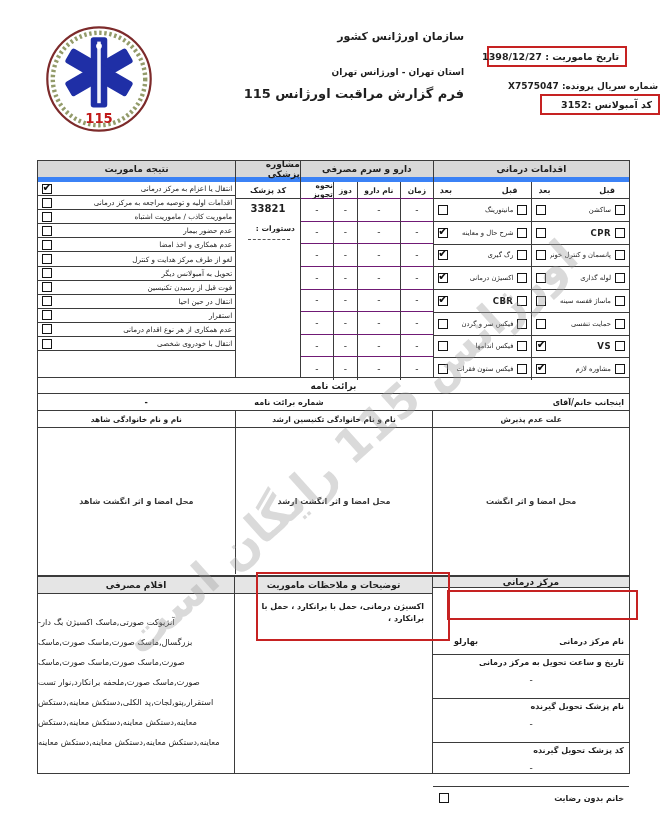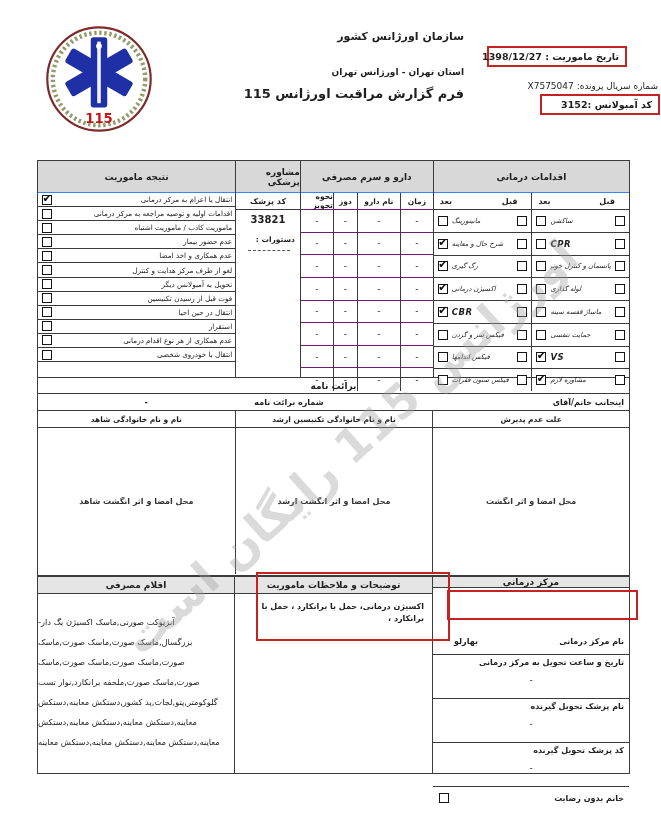--- a/index.html
+++ b/index.html
@@ -9,25 +9,25 @@
 
   
   .logo { position:absolute; left:44px; top:24px; width:110px; height:110px; }
   .title-block { position:absolute; left:184px; top:30px; width:280px; text-align:right; }
   .org-line1 { font-size:11px; font-weight:bold; }
   .org-line2 { font-size:9px; margin-top:24px; font-weight:600; }
   .form-title { font-size:13px; font-weight:bold; margin-top:9px; }
   .hdr-field { position:absolute; font-size:9.5px; white-space:nowrap; }
   .red-frame { border:2.5px solid #c62222; padding:3px 6px; background:transparent; }
   .f-date { left:487px; top:46px; width:140px; font-weight:bold; }
-  .f-serial { left:458px; top:81px; width:200px; text-align:right; font-size:9px; font-weight:400; }
+  .f-serial { left:458px; top:81px; width:200px; text-align:right; font-size:9px; font-weight:700; }
   .f-amb { left:540px; top:94px; width:120px; font-weight:bold; }
 
   
-  .sec-header { height:32px; background:#d8d8d8; border-bottom:1px solid #3b82f6;
+  .sec-header { height:21px; background:#d8d8d8; border-bottom:5px solid #3b82f6;
                 display:flex; align-items:center; justify-content:center;
                 font-size:9px; font-weight:bold; }
   .cb { width:10px; height:10px; border:1.5px solid #151515; background:#fff;
         display:inline-flex; align-items:center; justify-content:center;
         font-size:11px; line-height:1; font-weight:bold; color:#0d0d0d; overflow:visible; flex:0 0 auto; }
   .cb.checked::before { content:"✔"; margin-top:-3px; }
 
   
   .main-table { position:absolute; left:37px; top:160px; width:593px; height:218px;
                 border:1.2px solid #3b3b3b; display:flex; }
@@ -40,21 +40,21 @@
   .proc-subheader { height:17px; display:flex; border-bottom:1px solid #3b3b3b; font-size:8px; font-weight:bold; }
   .proc-subheader .half { display:flex; justify-content:space-between; align-items:center;
                           padding:0 14px 0 6px; }
   .half { flex:1 1 50%; min-width:0; }
   .half.rh { border-left:1px solid #3b3b3b; }
   .proc-body { height:181px; display:flex; flex-direction:column; }
   .proc-row { flex:1 1 auto; display:flex; border-bottom:1px solid #3b3b3b; }
   .proc-row:last-child { border-bottom:none; }
   .proc-row .half { display:flex; align-items:center; }
   .proc-row .cbcell { width:18px; display:flex; justify-content:center; align-items:center; flex:0 0 auto; }
-  .plabel { flex:1 1 auto; text-align:left; font-size:6.8px; white-space:nowrap; overflow:hidden;font-style:italic; }
+  .plabel { flex:1 1 auto; text-align:right; font-size:6.8px; white-space:nowrap; overflow:hidden; }
   .plabel.lat { font-size:8.5px; font-weight:600; letter-spacing:0.5px; }
 
   .drug-grid { direction:rtl; display:grid; grid-template-columns:33px 43px 24px 32px;
                grid-template-rows:17px repeat(8, 1fr); height:198px; }
   .dg-cell { border-left:1px solid #3b3b3b; border-bottom:1px solid #701a75;
              display:flex; align-items:center; justify-content:center; font-size:9px; }
   .dg-cell:nth-child(4n) { border-left:none; }
   .dg-cell:nth-last-child(-n+4) { border-bottom:none; }
   .dg-h { font-size:7.5px; font-weight:bold; }
 
@@ -522,21 +522,21 @@
       <div class="bt-header">توضیحات و ملاحظات ماموریت</div>
       <div class="notes-text">اکسیژن درمانی، حمل با برانکارد ، حمل با برانکارد ،</div>
     </div>
     <div class="bt-col bt-left">
       <div class="bt-header">اقلام مصرفی</div>
       <div class="items-lines">
           <div>آنژیوکت صورتی,ماسک اکسیژن بگ دار-</div>
           <div>بزرگسال,ماسک صورت,ماسک صورت,ماسک</div>
           <div>صورت,ماسک صورت,ماسک صورت,ماسک</div>
           <div>صورت,ماسک صورت,ملحفه برانکارد,نوار تست</div>
-          <div>گلوکومتر,پتو,لجات,پد کشور,دستکش معاینه,دستکش</div>
+          <div>استقرار,پتو,لجات,پد الکلی,دستکش معاینه,دستکش</div>
           <div>معاینه,دستکش معاینه,دستکش معاینه,دستکش</div>
           <div>معاینه,دستکش معاینه,دستکش معاینه,دستکش معاینه</div>
         </div>
     </div>
   </div>
 
   <div class="hl-box hl-notes"></div>
   <div class="hl-box hl-center"></div>
 
 </div>

